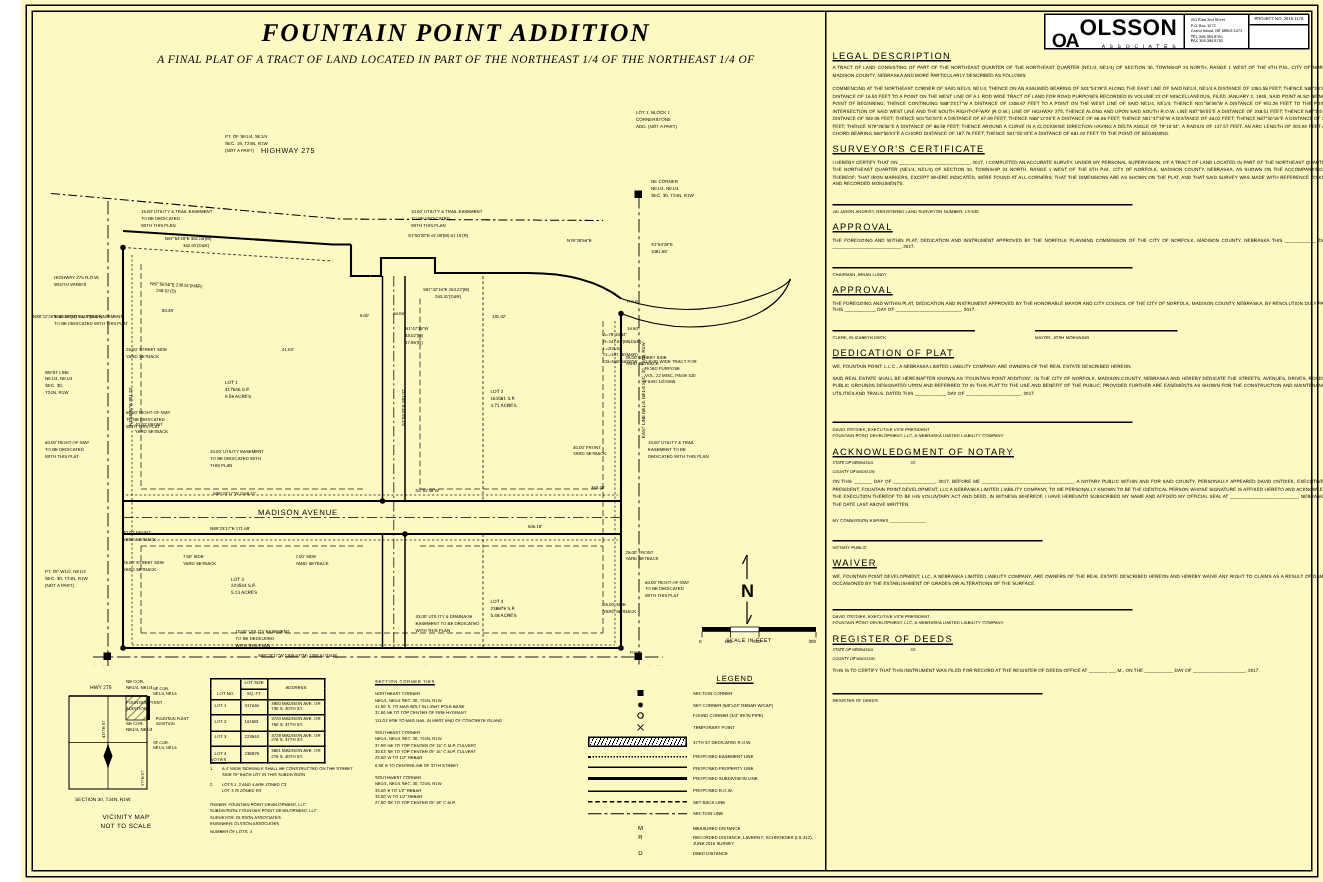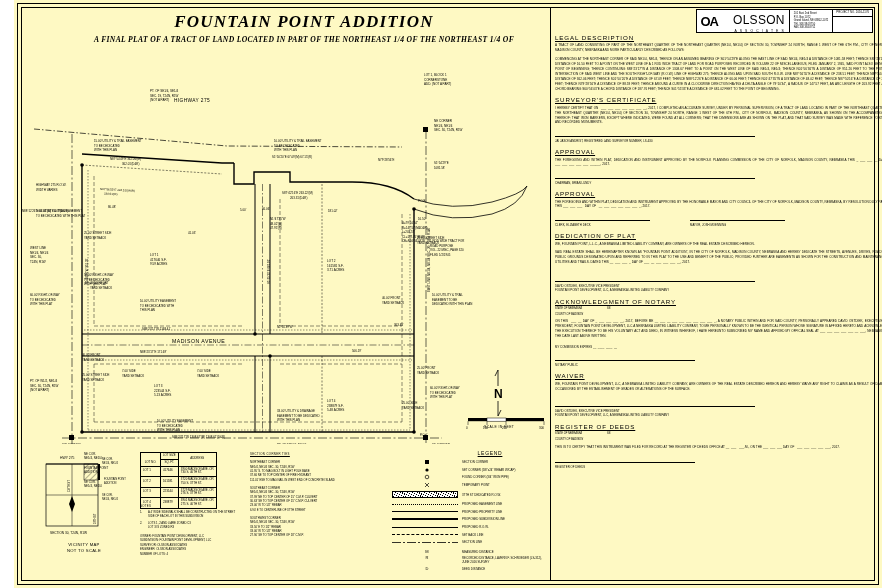--- a/index.html
+++ b/index.html
@@ -23,40 +23,40 @@
   
   .title-block {
     position:absolute; left:60px; top:12px; width:460px; text-align:center;
     font-family:"Liberation Serif", serif;
   }
   .title-main {
     font-size:17px; font-style:italic; font-weight:bold; letter-spacing:1.2px;
     line-height:1.15;
   }
   .title-sub {
-    font-size:7.6px; font-style:italic; font-weight:bold; letter-spacing:.35px;
+    font-size:7.6px; font-style:italic; font-weight:normal; letter-spacing:.35px;
     line-height:1.35; margin-top:3px;
   }
   .title-sub2 {
     font-size:7.6px; font-style:italic; font-weight:bold; letter-spacing:.35px;
     margin-top:2px;
   }
 
   
   .logo-block {
     position:absolute; right:9px; top:9px; height:24px;
     display:flex; border:0.7px solid #000; background:#fff;
   }
   .logo-cell { border-right:0.7px solid #000; display:flex; align-items:center;
     justify-content:center; padding:0 4px; }
   .logo-cell:last-child { border-right:none; }
-  .logo-mark { display:flex; align-items:center; gap:15px; }
+  .logo-mark { display:flex; align-items:flex-end; gap:1px; }
   .logo-sym { font-size:13px; font-weight:bold; line-height:1; letter-spacing:-1px;
     font-family:"Liberation Sans", sans-serif; }
-  .logo-name { font-size:12px; font-weight:normal; letter-spacing:.3px; line-height:1; }
+  .logo-name { font-size:15px; font-weight:bold; letter-spacing:.3px; line-height:1; }
   .logo-assoc { font-size:3.4px; letter-spacing:1.1px; text-align:right; margin-top:1px; }
   .logo-addr { font-size:2.6px; line-height:1.35; white-space:pre-line; }
   .logo-proj { font-size:2.8px; line-height:1.3; }
   .logo-proj-top { border-bottom:0.5px solid #000; padding:1px 3px; }
   .logo-proj-bot { height:12px; }
 
   
   .rcol {
     position:absolute; left:541px; top:34px; width:336px;
   }

